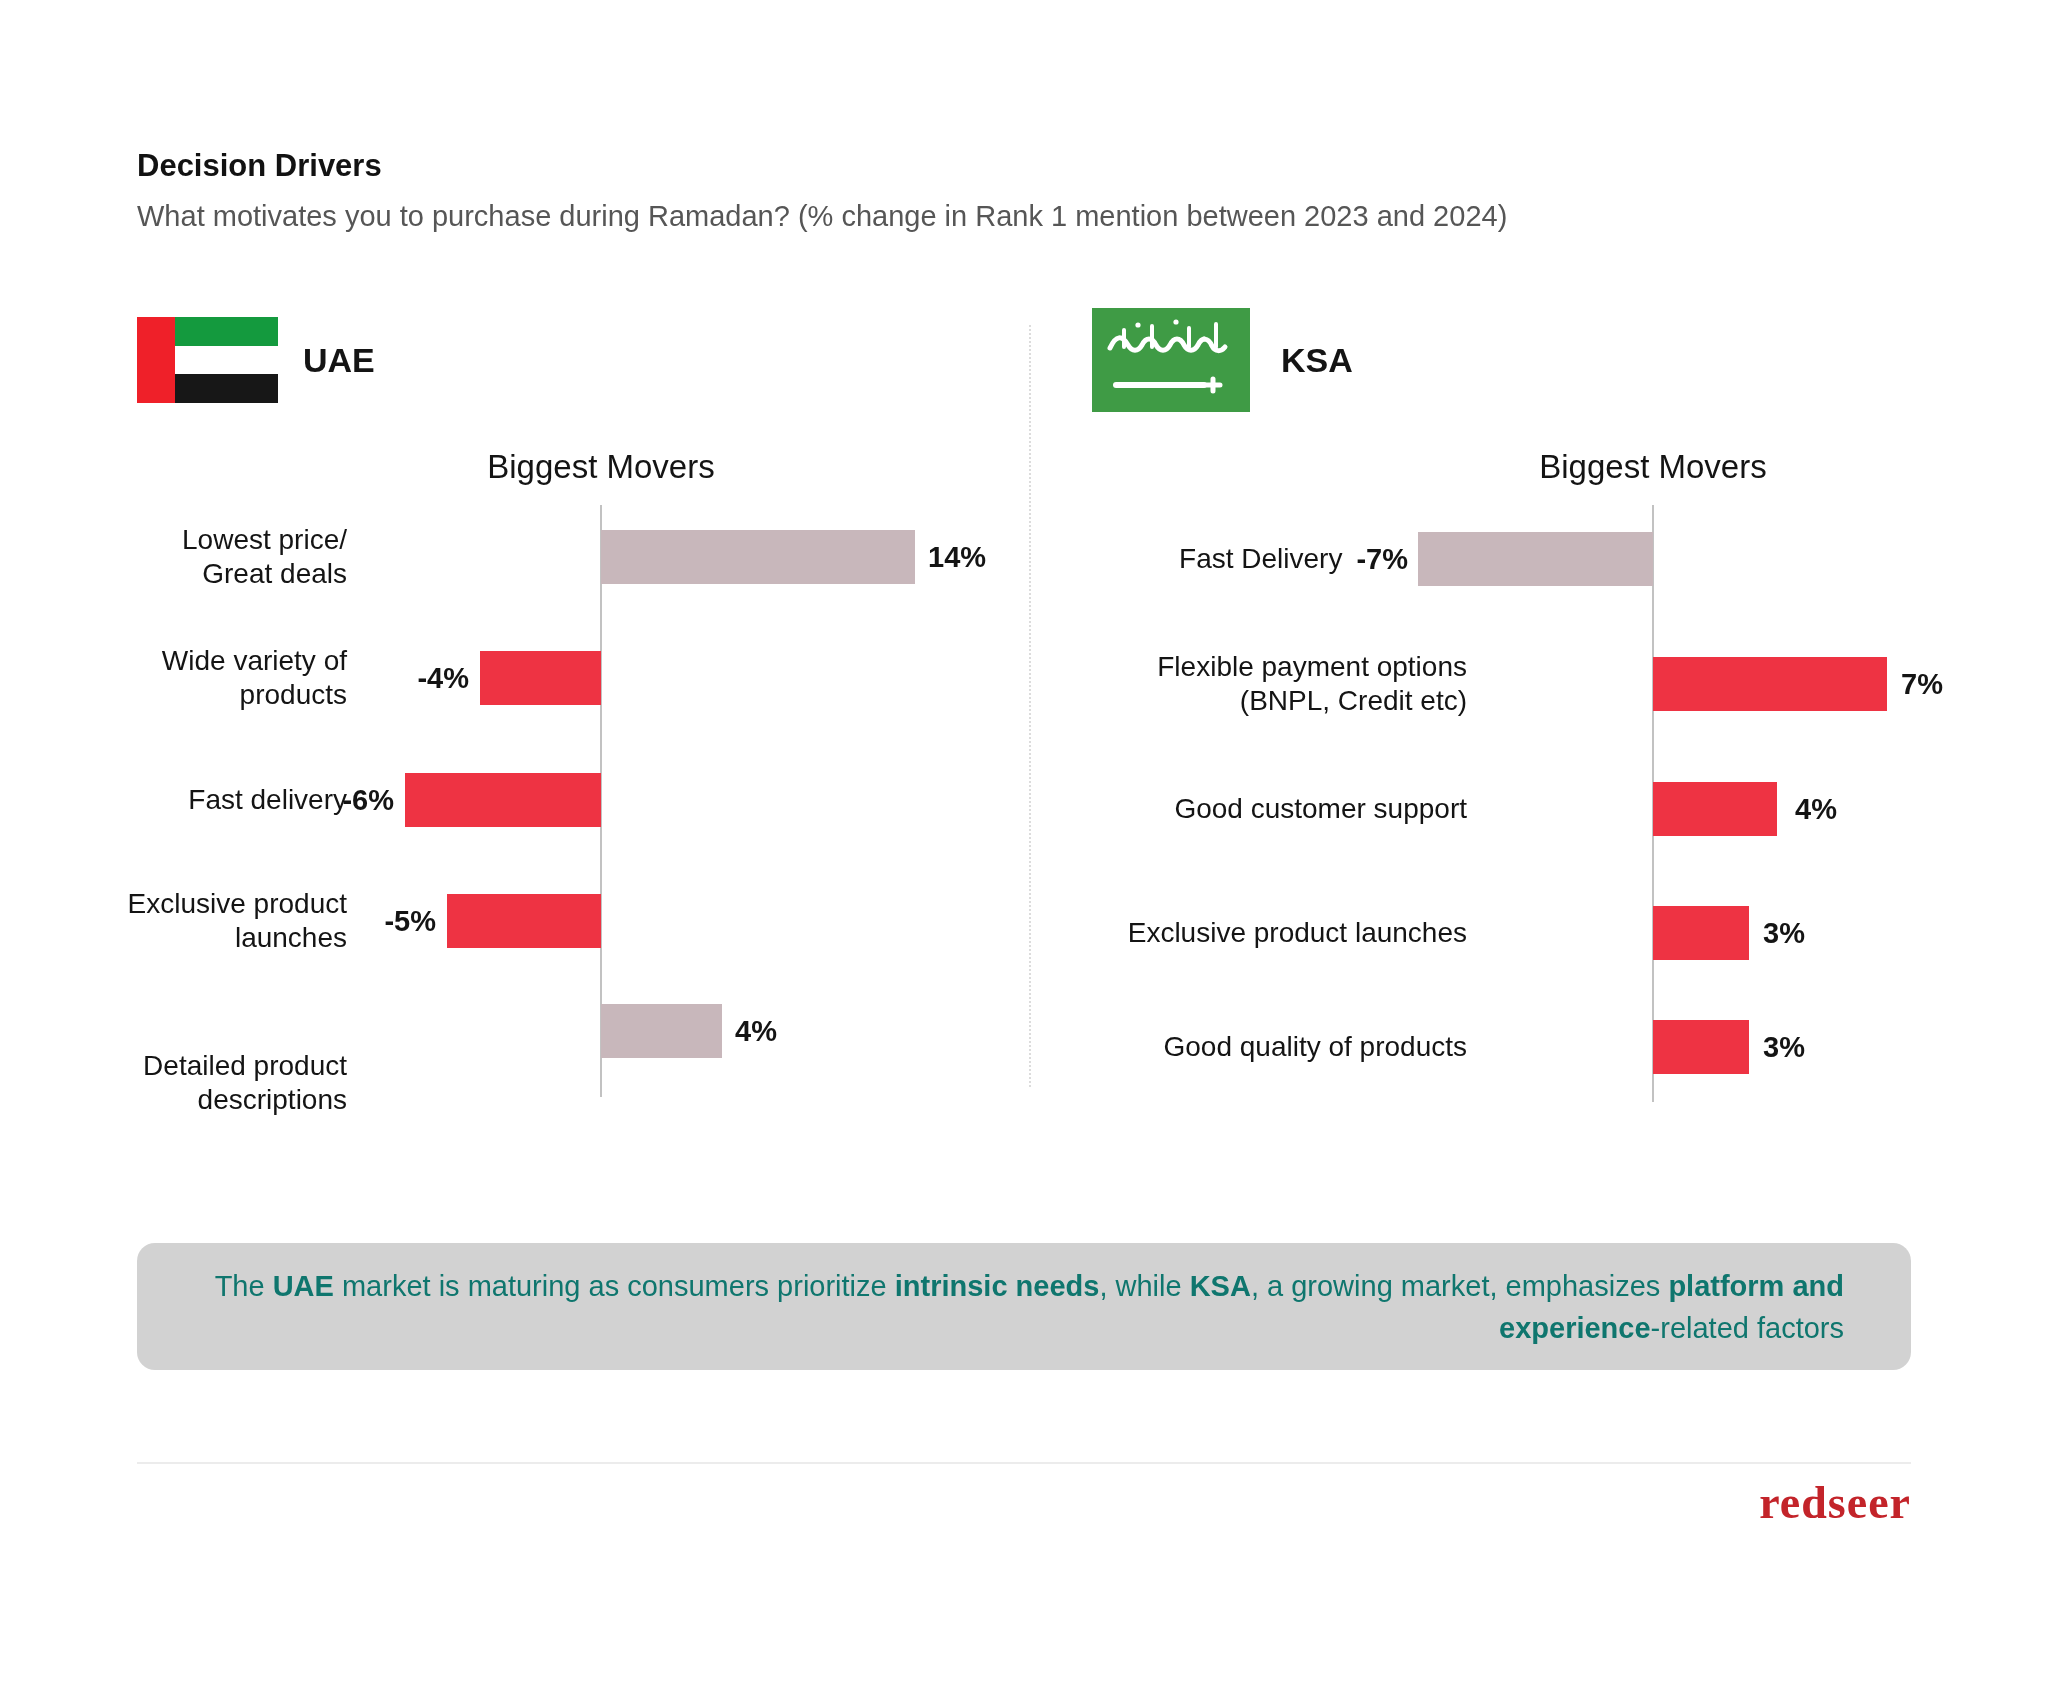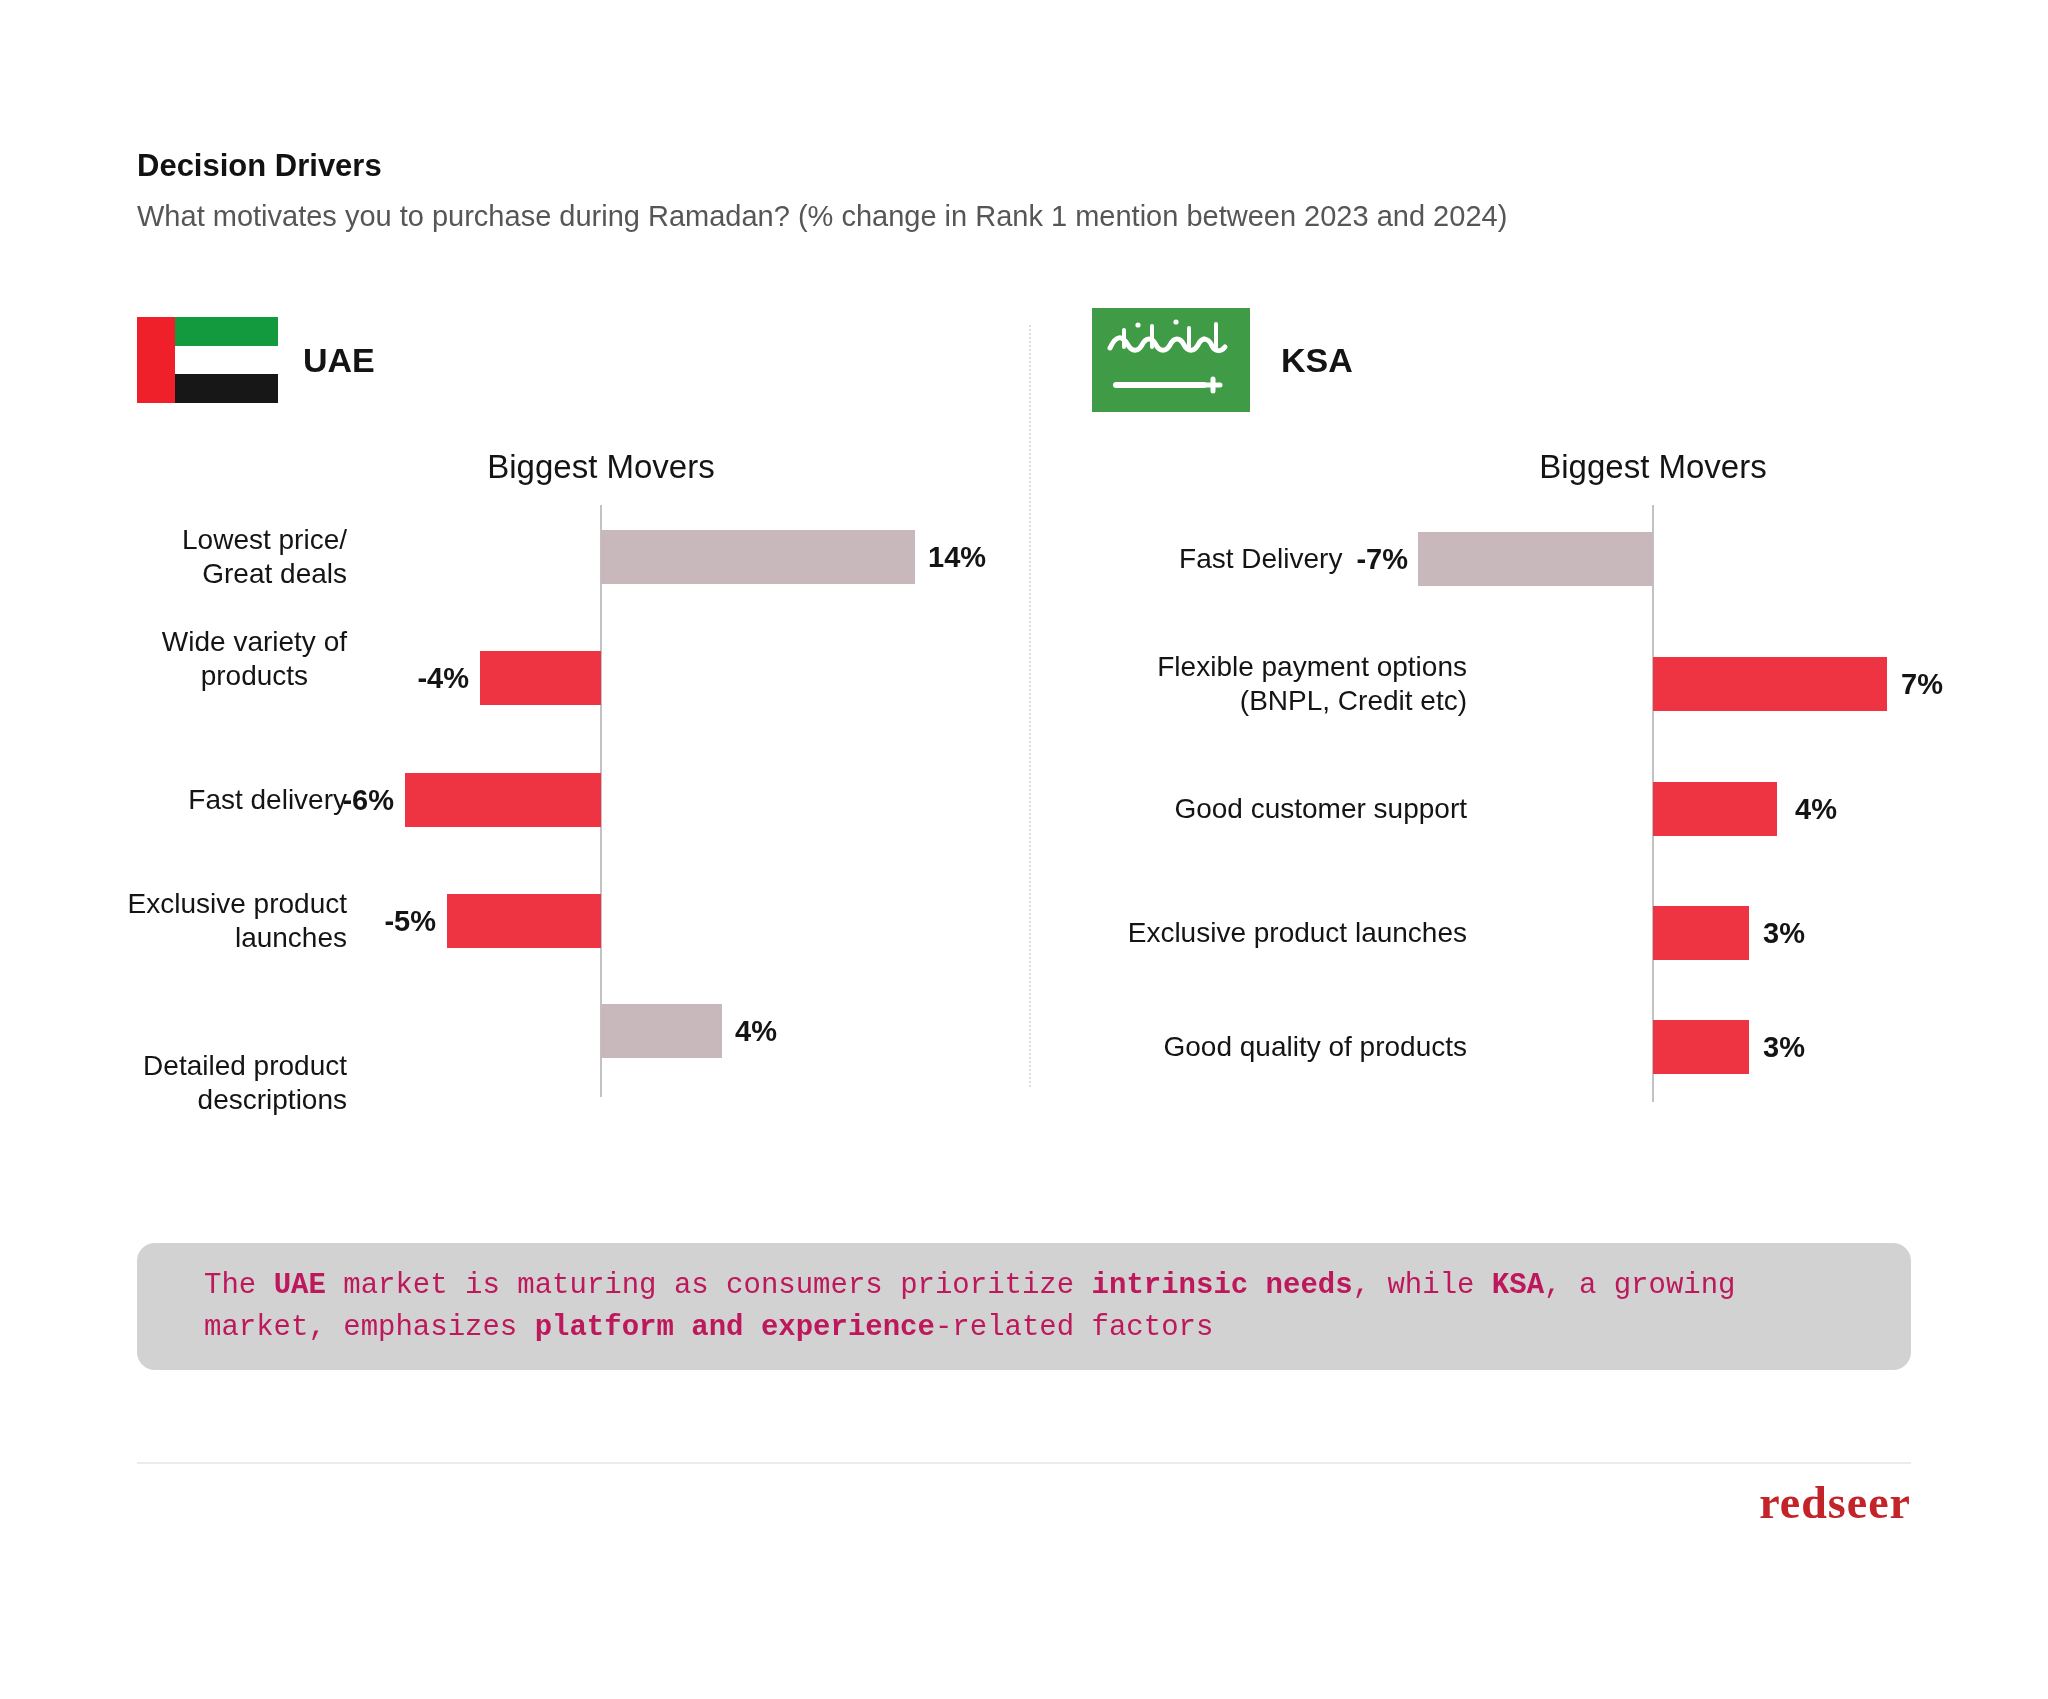--- a/index.html
+++ b/index.html
@@ -41,40 +41,40 @@
     color:#141414;height:90px;}
   .u-label{left:100px;width:247px;}
   .k-label{left:1030px;width:437px;}
   .value{position:absolute;display:flex;align-items:center;height:90px;font-size:29px;font-weight:600;color:#141414;}
   .bar{position:absolute;height:54px;}
   .bar[data-color="red"]{background:var(--bar-red,#ee3343);}
   .bar[data-color="mauve"]{background:var(--bar-mauve,#c8b7bb);}
 
   
   .u1-label{top:512px;} .u1-bar{left:601px;top:530px;width:314px;} .u1-val{left:928px;top:512px;}
-  .u2-label{top:614px;text-align:center;} .u2-bar{left:480px;top:651px;width:121px;} .u2-val{right:1579px;top:633px;}
+  .u2-label{top:633px;} .u2-bar{left:480px;top:651px;width:121px;} .u2-val{right:1579px;top:633px;}
   .u3-label{top:755px;} .u3-bar{left:405px;top:773px;width:196px;} .u3-val{right:1654px;top:755px;}
   .u4-label{top:876px;} .u4-bar{left:447px;top:894px;width:154px;} .u4-val{right:1612px;top:876px;}
   .u5-label{top:1038px;} .u5-bar{left:601px;top:1004px;width:121px;} .u5-val{left:735px;top:986px;}
 
   
   .k1-group{position:absolute;right:640px;top:514px;height:90px;display:flex;align-items:center;gap:14px;}
   .k1-group .lbl{font-size:28px;font-weight:500;}
   .k1-group .val{font-size:29px;font-weight:600;}
   .k1-bar{left:1418px;top:532px;width:235px;}
   .k2-label{top:639px;} .k2-bar{left:1653px;top:657px;width:234px;} .k2-val{left:1901px;top:639px;}
   .k3-label{top:764px;} .k3-bar{left:1653px;top:782px;width:124px;} .k3-val{left:1795px;top:764px;}
   .k4-label{top:888px;} .k4-bar{left:1653px;top:906px;width:96px;}  .k4-val{left:1763px;top:888px;}
   .k5-label{top:1002px;} .k5-bar{left:1653px;top:1020px;width:96px;} .k5-val{left:1763px;top:1002px;}
 
   
   .callout{position:absolute;left:137px;top:1243px;width:1774px;height:127px;
     background:var(--callout-bg,#d2d2d2);border-radius:18px;
     display:flex;align-items:center;justify-content:center;}
-  .callout-text{width:1640px;text-align:left;font-size:29px;line-height:42px;color:#be185d;font-family:Liberation Mono, monospace;}
+  .callout-text{width:1640px;text-align:right;font-size:29px;line-height:42px;color:#0f766e;}
   .callout-text b{font-weight:700;}
 
   
   .footer-line{position:absolute;left:137px;top:1462px;width:1774px;height:2px;background:#ececec;}
   .source{position:absolute;left:137px;top:1492px;font-size:27px;color:#767676;}
   .logo{position:absolute;right:137px;top:1476px;font-family:"Liberation Serif", serif;
     font-weight:700;font-size:46px;color:var(--logo-red,#c3242a);letter-spacing:1px;margin-left:38px;}
 </style>
 </head>
 <body>

